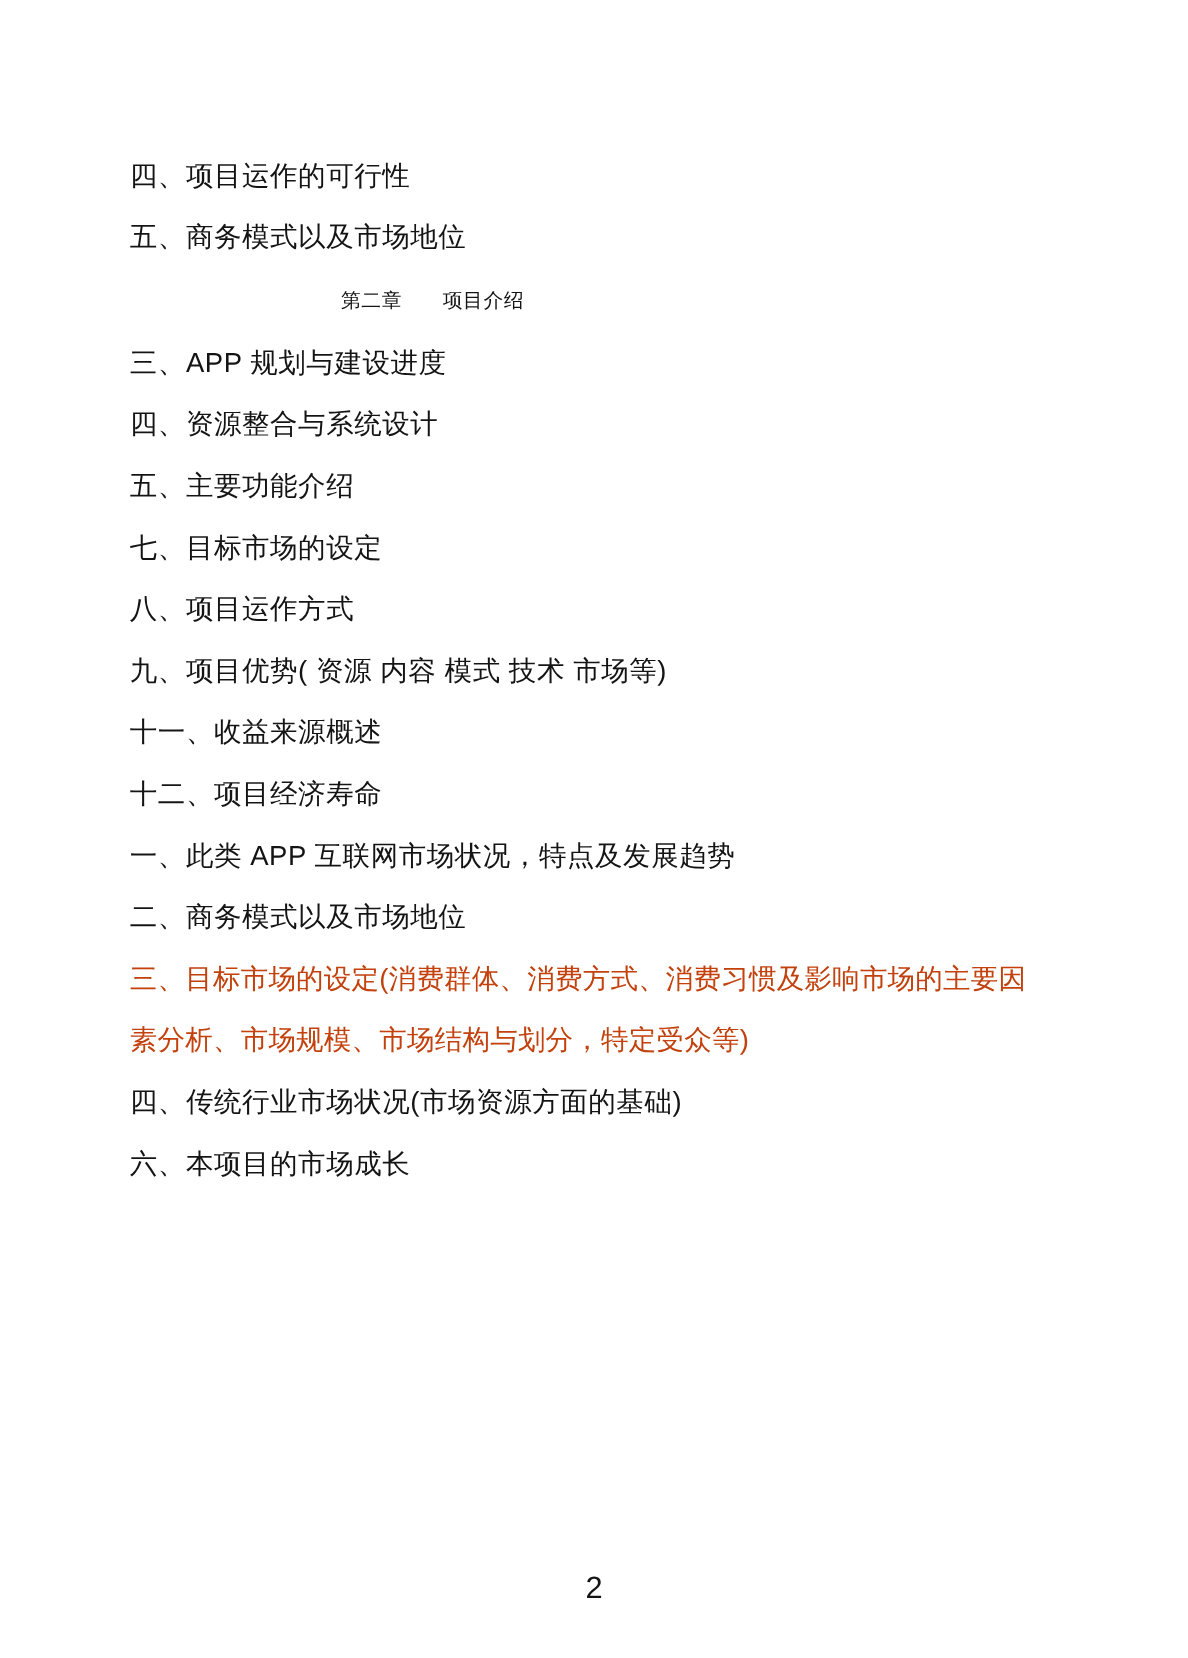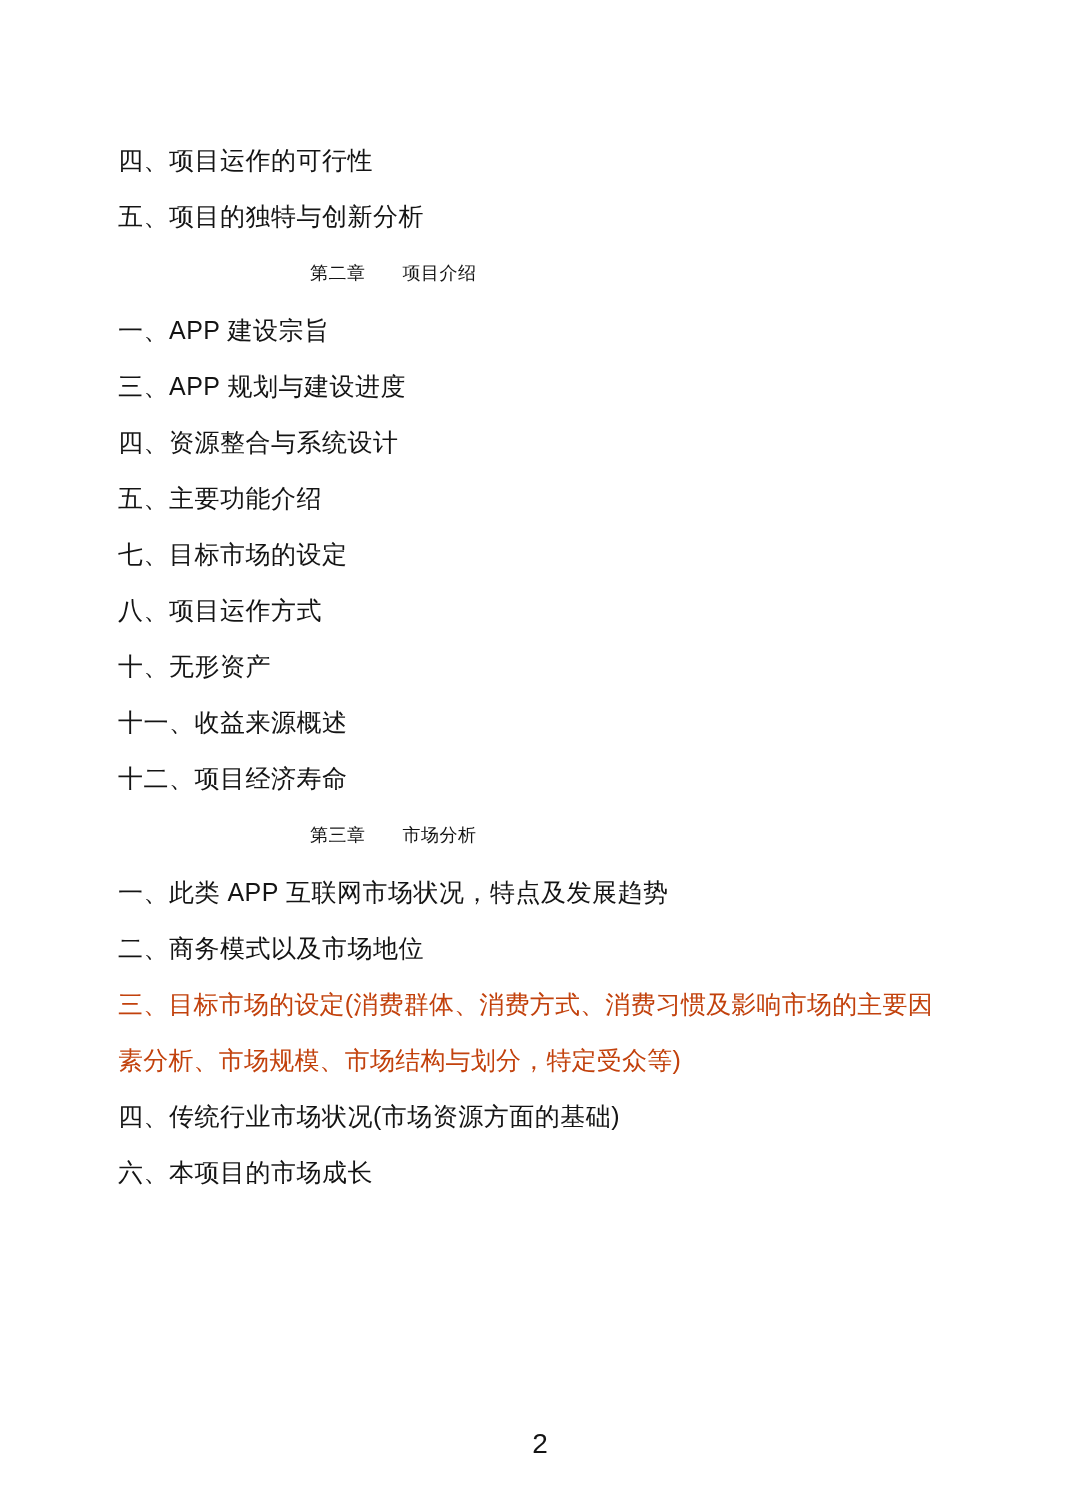--- a/index.html
+++ b/index.html
@@ -64,32 +64,30 @@
     color: #141414;
   }
 </style>
 </head>
 <body>
 
 <div class="page">
   <div class="content">
 
     <div class="line">四、项目运作的可行性</div>
-    <div class="line">五、项目的独特与创新分析</div>
+    <div class="line">五、商务模式以及市场地位</div>
     <div class="chapter">第二章　　项目介绍</div>
-    <div class="line">一、APP 建设宗旨</div>
     <div class="line">三、APP 规划与建设进度</div>
     <div class="line">四、资源整合与系统设计</div>
     <div class="line">五、主要功能介绍</div>
     <div class="line">七、目标市场的设定</div>
     <div class="line">八、项目运作方式</div>
-    <div class="line">十、无形资产</div>
+    <div class="line">九、项目优势( 资源 内容 模式 技术 市场等)</div>
     <div class="line">十一、收益来源概述</div>
     <div class="line">十二、项目经济寿命</div>
-    <div class="chapter">第三章　　市场分析</div>
     <div class="line">一、此类 APP 互联网市场状况，特点及发展趋势</div>
     <div class="line">二、商务模式以及市场地位</div>
     <div class="wrap">
       <span>三、目标市场的设定(消费群体、消费方式、消费习惯及影响市场的主要因</span>
       <span class="second">素分析、市场规模、市场结构与划分，特定受众等)</span>
     </div>
     <div class="line">四、传统行业市场状况(市场资源方面的基础)</div>
     <div class="line">六、本项目的市场成长</div>
 
   </div>

